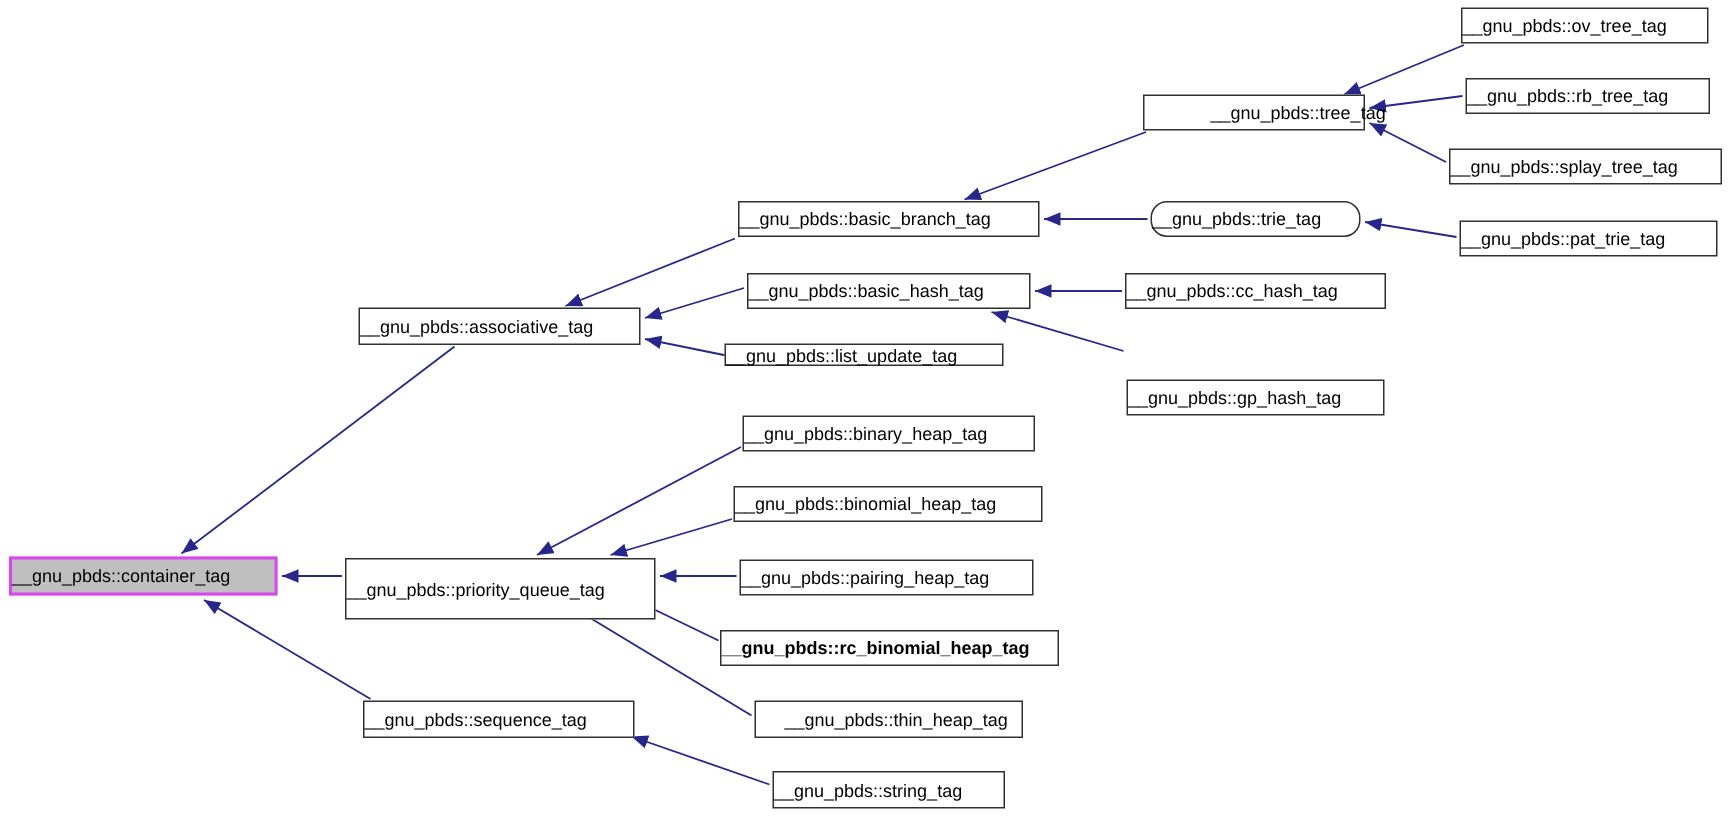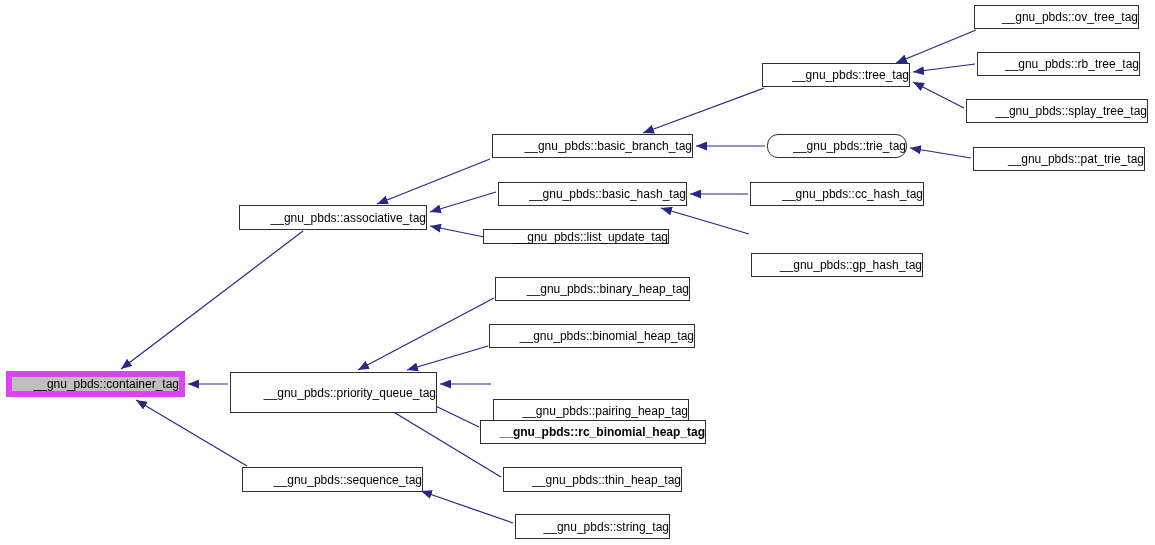--- a/index.html
+++ b/index.html
@@ -25,28 +25,28 @@
   .node {
     position: absolute;
     box-sizing: border-box;
     border: 1px solid #303030;
     background: #ffffff;
     color: #000000;
     font-size: 12px;
     line-height: 1;
     display: flex;
     align-items: center;
-    justify-content: flex-end;
+    justify-content: flex-start;
     white-space: nowrap;
     cursor: pointer;
     z-index: 2;
   }
   .node.highlight {
     background: #bfbfbf;
-    border: 6px solid #d946ef;
+    border: 2px solid #d946ef;
     cursor: default;
   }
 </style>
 </head>
 <body>
 
 <div class="diagram">
   <svg class="edges-layer" width="1155" height="545" viewBox="0 0 1155 545" xmlns="http://www.w3.org/2000/svg">
     <defs>
       <marker id="arrowhead" markerUnits="userSpaceOnUse" markerWidth="12" markerHeight="9" refX="11" refY="4.5" orient="auto">
@@ -97,33 +97,33 @@
       </div>
       <div class="node" style="left: 483px; top: 229px; width: 186px; height: 15px;">
         <span>__gnu_pbds::list_update_tag</span>
       </div>
       <div class="node" style="left: 495px; top: 277px; width: 195px; height: 24px;">
         <span>__gnu_pbds::binary_heap_tag</span>
       </div>
       <div class="node" style="left: 489px; top: 324px; width: 206px; height: 24px;">
         <span>__gnu_pbds::binomial_heap_tag</span>
       </div>
-      <div class="node" style="left: 493px; top: 373px; width: 196px; height: 24px; margin-top: 26px;">
+      <div class="node" style="left: 493px; top: 373px; width: 196px; height: 24px;">
         <span>__gnu_pbds::pairing_heap_tag</span>
       </div>
       <div class="node" style="left: 480px; top: 420px; width: 226px; height: 24px; font-weight: bold;">
         <span>__gnu_pbds::rc_binomial_heap_tag</span>
       </div>
       <div class="node" style="left: 503px; top: 467px; width: 179px; height: 25px; padding-left: 19px;">
         <span>__gnu_pbds::thin_heap_tag</span>
       </div>
       <div class="node" style="left: 515px; top: 514px; width: 155px; height: 25px;">
         <span>__gnu_pbds::string_tag</span>
       </div>
-      <div class="node" style="left: 762px; top: 63px; width: 148px; height: 24px;">
+      <div class="node" style="left: 762px; top: 63px; width: 148px; height: 24px; padding-left: 44px;">
         <span>__gnu_pbds::tree_tag</span>
       </div>
       <div class="node" style="left: 767px; top: 134px; width: 140px; height: 24px; border-radius: 11px;">
         <span>__gnu_pbds::trie_tag</span>
       </div>
       <div class="node" style="left: 750px; top: 182px; width: 174px; height: 24px;">
         <span>__gnu_pbds::cc_hash_tag</span>
       </div>
       <div class="node" style="left: 751px; top: 229px; width: 172px; height: 24px; margin-top: 24px;">
         <span>__gnu_pbds::gp_hash_tag</span>

